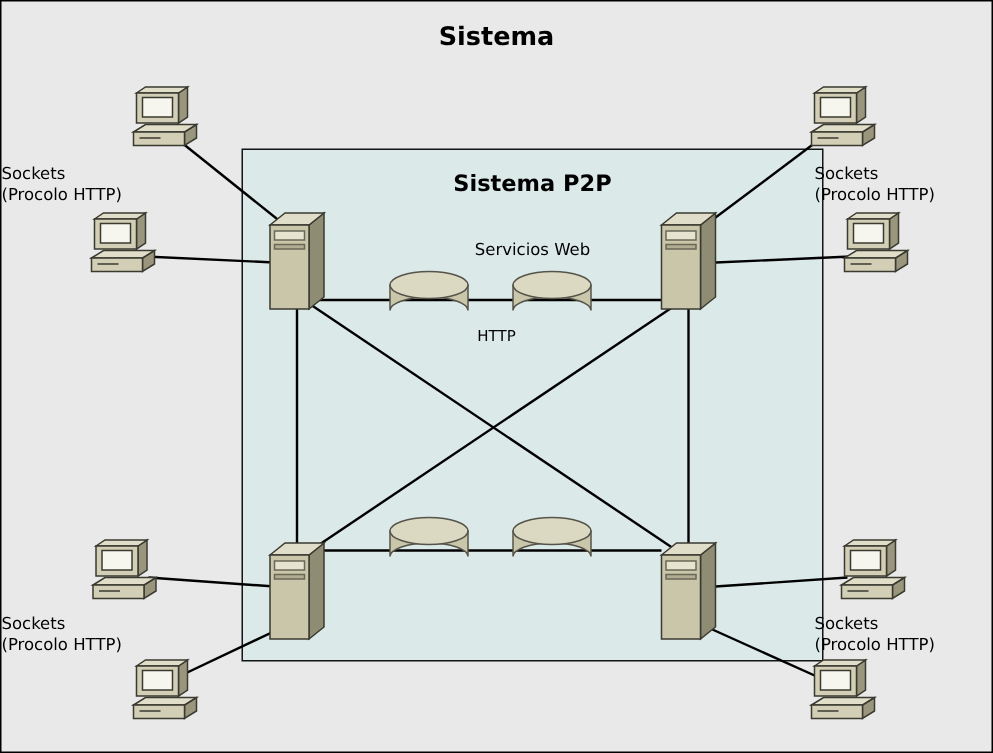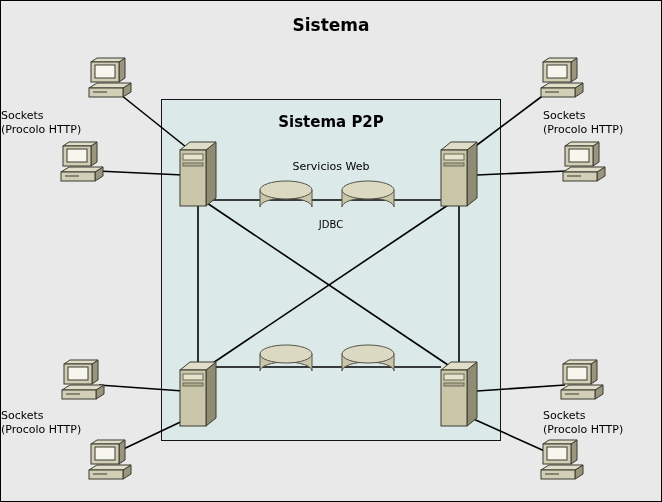--- a/index.html
+++ b/index.html
@@ -7,21 +7,21 @@
   .canvas {
     position:relative; width:662px; height:502px;
     background:#e9e9e9; border:1px solid #000; overflow:hidden;
   }
   .title {
     position:absolute; top:11px; left:0; width:100%;
     text-align:center; font-weight:bold; font-size:17px;
     line-height:1.55; color:#000;
   }
   .inner-box {
-    position:absolute; left:160px; top:98px; width:340px; height:342px;
+    position:absolute; left:160px; top:98px; width:388px; height:342px;
     background:#dce9e9; border:1px solid #151515;
   }
   .inner-title {
     position:absolute; top:13px; left:0; width:100%;
     text-align:center; font-weight:bold; font-size:15px; color:#000;
   }
   .inner-sub {
     position:absolute; top:60px; left:0; width:100%;
     text-align:center; font-size:11px; color:#000;
   }
@@ -105,21 +105,21 @@
   <svg class="icon" style="left:339px;top:178px" width="56" height="40" viewBox="0 0 56 40">
       <use href="#db"></use>
     </svg>
   <svg class="icon" style="left:257px;top:342px" width="56" height="40" viewBox="0 0 56 40">
       <use href="#db"></use>
     </svg>
   <svg class="icon" style="left:339px;top:342px" width="56" height="40" viewBox="0 0 56 40">
       <use href="#db"></use>
     </svg>
 
-  <div class="jdbc">JDBC</div>
+  <div class="jdbc">HTTP</div>
 
   <svg class="icon" style="left:177px;top:139px" width="40" height="68" viewBox="0 0 40 68">
       <use href="#srv"></use>
     </svg>
   <svg class="icon" style="left:438px;top:139px" width="40" height="68" viewBox="0 0 40 68">
       <use href="#srv"></use>
     </svg>
   <svg class="icon" style="left:177px;top:359px" width="40" height="68" viewBox="0 0 40 68">
       <use href="#srv"></use>
     </svg>

